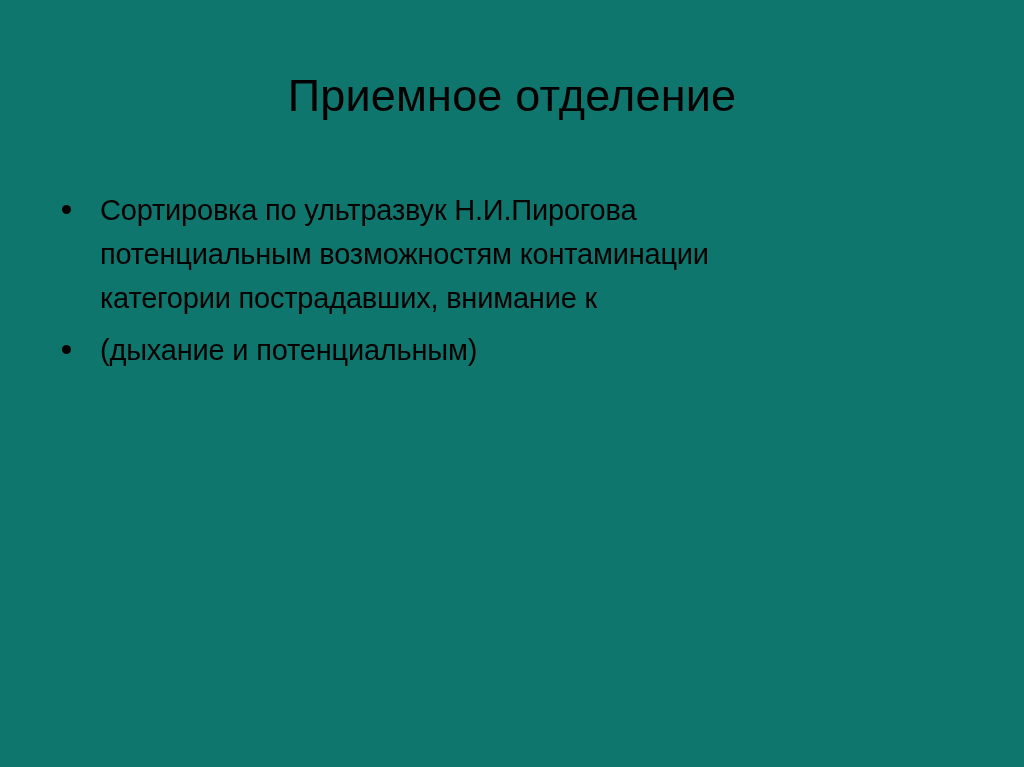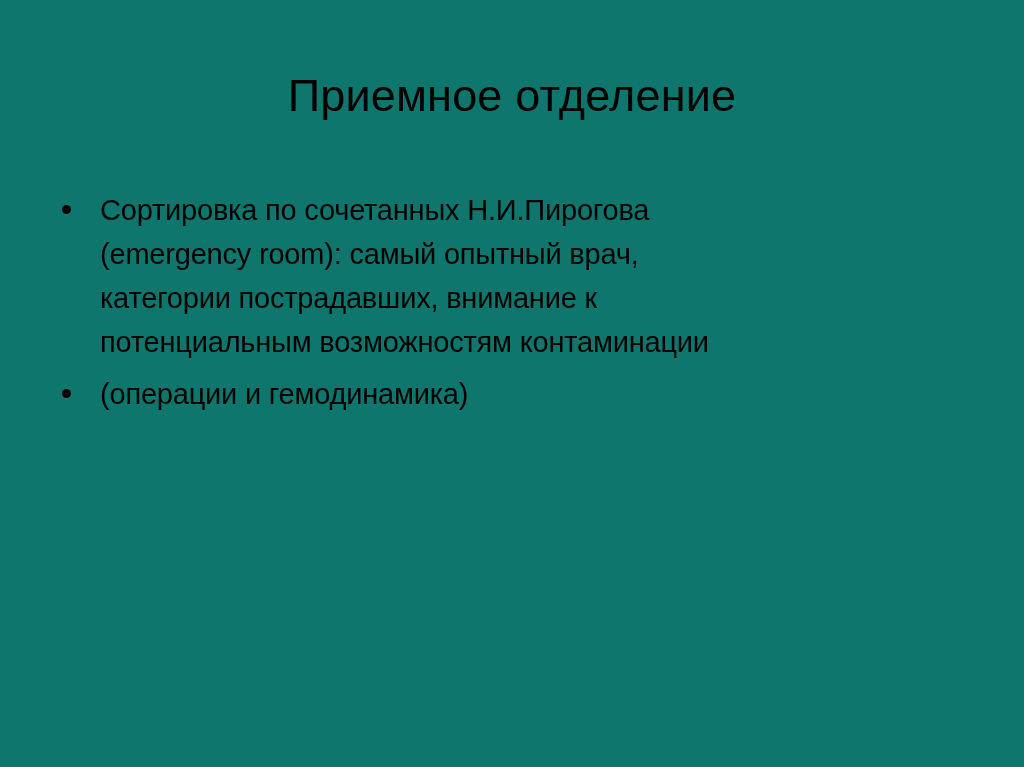--- a/index.html
+++ b/index.html
@@ -68,23 +68,22 @@
   </style>
 </head>
 <body>
 
 <div class="slide">
   <h1 class="title">Приемное отделение</h1>
 
   <ul class="bullets">
     <li class="bullet-item">
       <span class="bullet-dot"></span>
-      <span class="line">Сортировка по сочетанных Н.И.Пирогова</span>
-      <span class="line">(emergency room): самый опытный врач,</span>
+      <span class="line">Сортировка по ультразвук Н.И.Пирогова</span>
+      <span class="line">потенциальным возможностям контаминации</span>
       <span class="line">категории пострадавших, внимание к</span>
-      <span class="line">потенциальным возможностям контаминации</span>
     </li>
     <li class="bullet-item">
       <span class="bullet-dot"></span>
-      <span class="line">(операции и гемодинамика)</span>
+      <span class="line">(дыхание и потенциальным)</span>
     </li>
   </ul>
 </div>
 
 </body></html>

